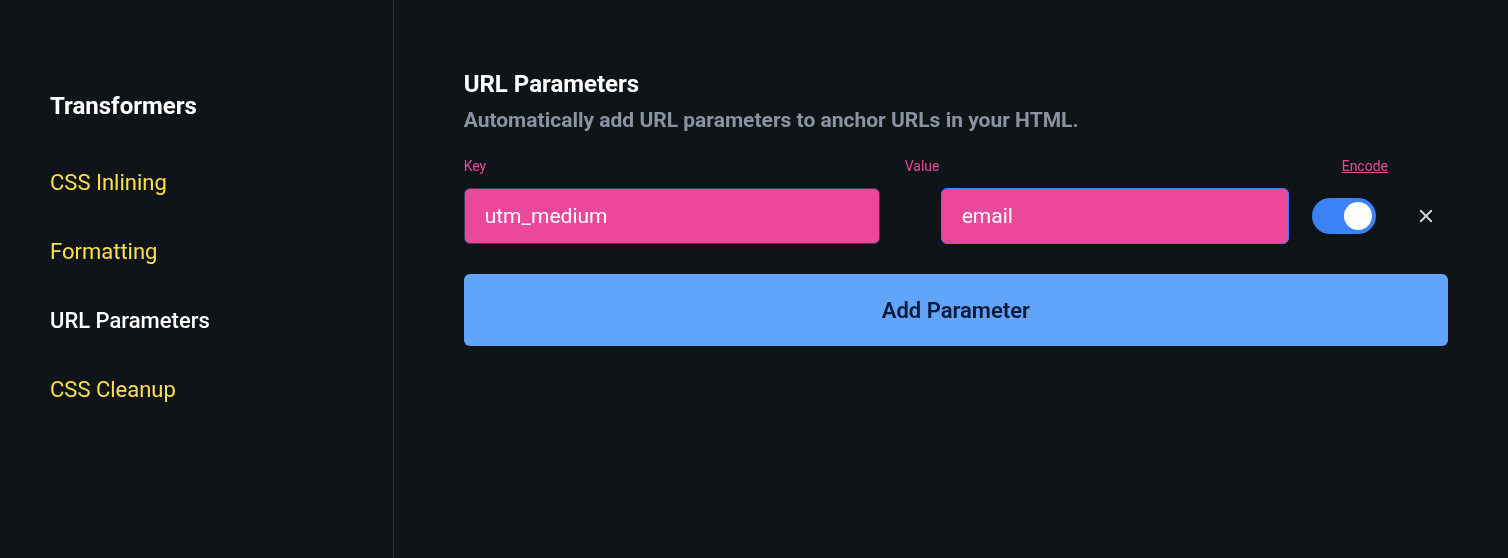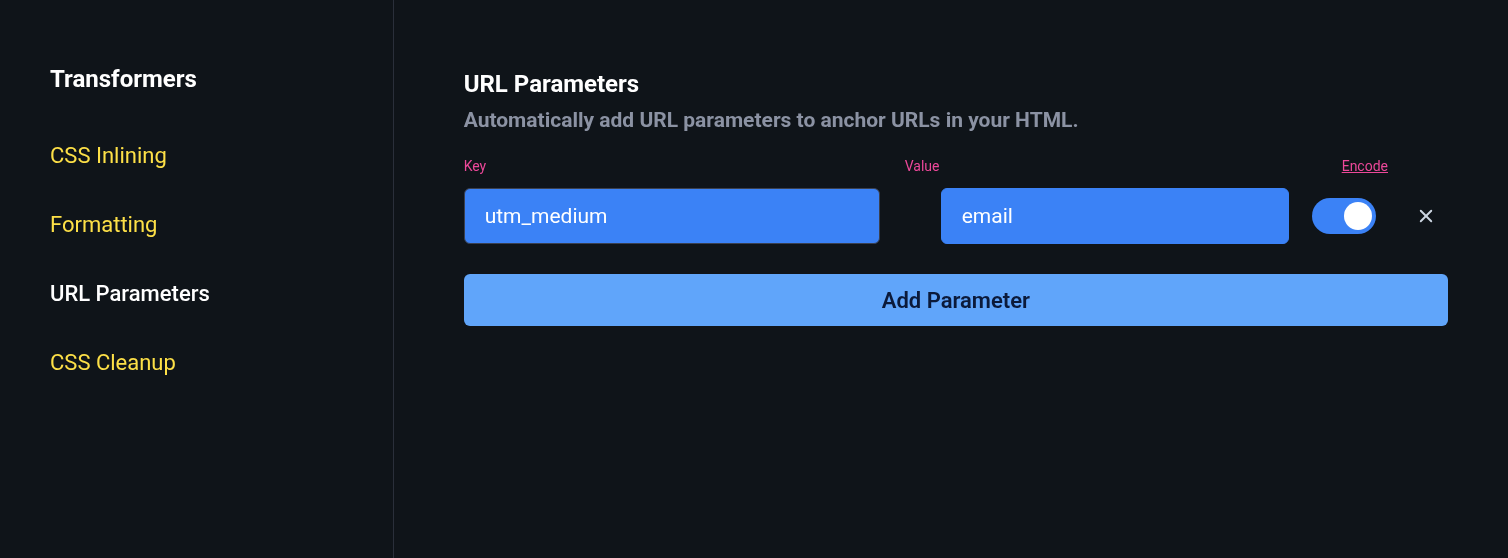--- a/index.html
+++ b/index.html
@@ -11,21 +11,21 @@
       background: #0f1419;
       color: #e5e7eb;
       font-family: -apple-system, BlinkMacSystemFont, "Segoe UI", Roboto, Helvetica, Arial, sans-serif;
       width: 1508px;
       height: 558px;
       display: flex;
       overflow: hidden;
     }
     .sidebar {
       width: 396px;
-      padding: 65px 50px 40px 50px;
+      padding: 92px 50px 40px 50px;
       border-right: 1px solid #2a2f3a;
     }
     .sidebar-title {
       font-size: 24px;
       font-weight: 700;
       color: #ffffff;
       margin-bottom: 50px;
     }
     .sidebar-item {
       font-size: 22px;
@@ -75,21 +75,21 @@
       margin-right: 60px;
       text-decoration: underline;
     }
     .params-row {
       display: flex;
       align-items: center;
       margin-bottom: 30px;
     }
     .text-input {
       height: 56px;
-      background: #3b82f6;
+      background: #ec4899;
       border: 1px solid #3a4050;
       border-radius: 6px;
       color: #ffffff;
       font-size: 21px;
       padding: 0 20px;
       outline: none;
       font-family: inherit;
     }
     .key-input {
       width: 416px;
@@ -134,21 +134,21 @@
       color: #cbd5e1;
       margin-right: 10px;
     }
     .remove-btn svg {
       width: 18px;
       height: 18px;
     }
     .add-btn {
       width: 100%;
       max-width: 1026px;
-      height: 52px;
+      height: 72px;
       background: #60a5fa;
       border: none;
       border-radius: 6px;
       color: #0b1a3a;
       font-size: 22px;
       font-weight: 600;
       cursor: pointer;
       font-family: inherit;
     }
   </style>

